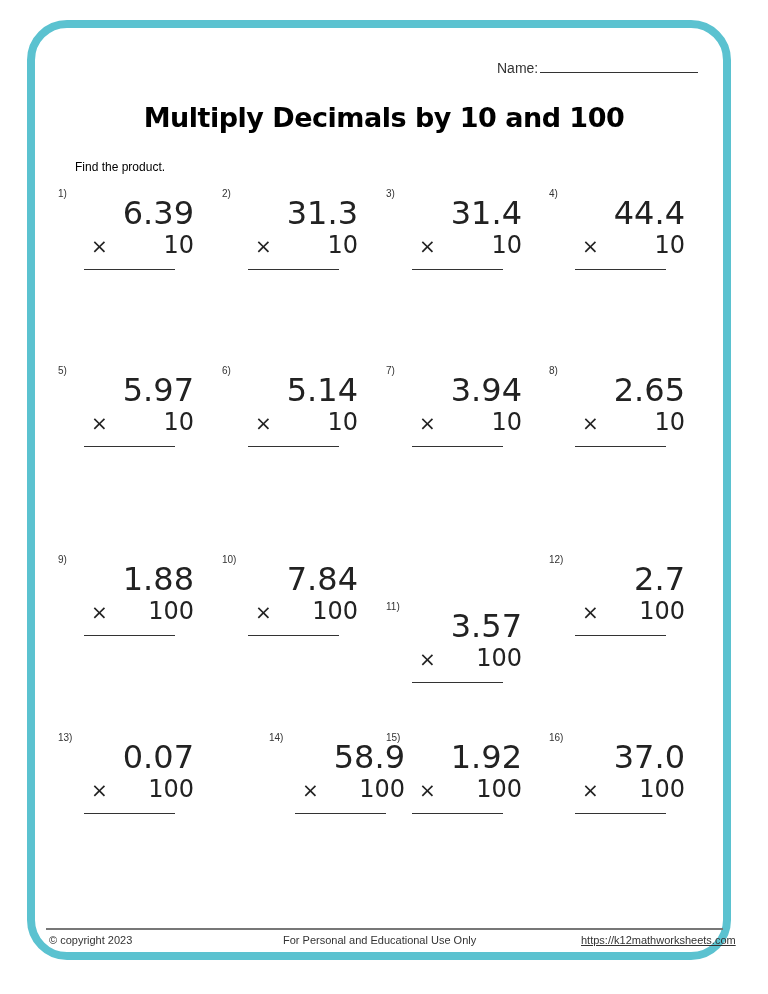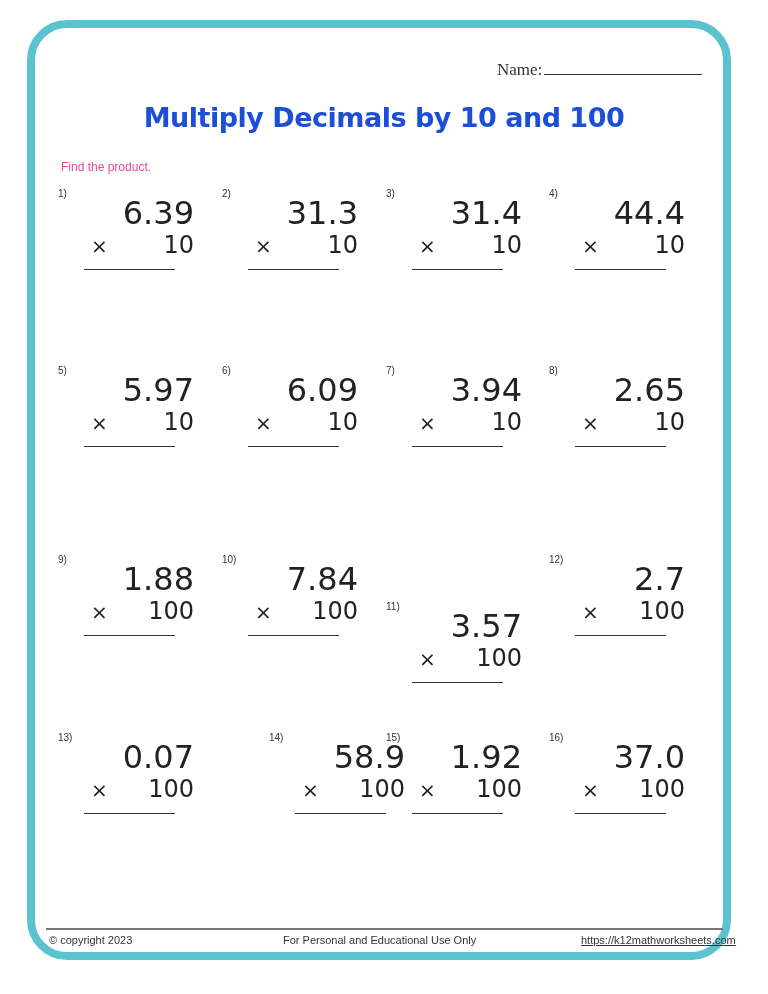--- a/index.html
+++ b/index.html
@@ -1,21 +1,21 @@
 <!DOCTYPE html>
 <html><head>
 <meta charset="utf-8">
 <style>
   html, body { margin:0; padding:0; background:#ffffff; }
   body { width:768px; height:994px; position:relative; overflow:hidden; font-family:"DejaVu Sans", sans-serif; color:#222; }
   .frame { position:absolute; left:27px; top:20px; width:704px; height:940px; border:8px solid #5bc2d0; border-radius:40px; box-sizing:border-box; background:#fff; }
-  .name-line { position:absolute; left:497px; top:60px; font-size:17px; color:#333; font-family:Liberation Serif, serif; }
+  .name-line { position:absolute; left:497px; top:60px; font-size:14px; color:#333; font-family:Liberation Sans, sans-serif; }
   .name-line .blank { display:inline-block; width:158px; border-bottom:1px solid #333; height:11px; vertical-align:baseline; margin-left:2px; }
-  .title { position:absolute; left:0; width:768px; top:102px; text-align:center; font-weight:bold; font-size:27px; color:#1d4ed8; font-family:"DejaVu Sans", sans-serif; letter-spacing:-0.5px; }
-  .instr { position:absolute; left:61px; top:160px; font-size:12px; color:#ec4899; font-family:"Liberation Sans", sans-serif; }
+  .title { position:absolute; left:0; width:768px; top:102px; text-align:center; font-weight:bold; font-size:27px; color:#000000; font-family:"DejaVu Sans", sans-serif; letter-spacing:-0.5px; }
+  .instr { position:absolute; left:75px; top:160px; font-size:12px; color:#000000; font-family:"Liberation Sans", sans-serif; }
   .prob { position:absolute; width:150px; height:90px; }
   .prob .num { position:absolute; left:0; top:0; font-size:10px; color:#333; font-family:"Liberation Sans", sans-serif; }
   .prob .top { position:absolute; right:14px; top:6px; font-size:32px; color:#222; text-align:right; }
   .prob .times { position:absolute; left:33px; top:46px; font-size:20px; color:#222; }
   .prob .mult { position:absolute; right:14px; top:43px; font-size:24px; color:#222; text-align:left; }
   .prob .rule { position:absolute; left:26px; width:91px; top:81px; border-top:1.5px solid #333; }
   .footer-rule { position:absolute; left:46px; width:677px; top:928px; border-top:2px solid #777; }
   .footer { position:absolute; top:934px; font-size:11px; color:#333; font-family:"Liberation Sans", sans-serif; }
 </style>
 </head>
@@ -61,21 +61,21 @@
     </div>
     <div class="prob" style="left: 58px; top: 365px;">
       <span class="num">5)</span>
       <span class="top">5.97</span>
       <span class="times">×</span>
       <span class="mult">10</span>
       <div class="rule"></div>
     </div>
     <div class="prob" style="left: 222px; top: 365px;">
       <span class="num">6)</span>
-      <span class="top">6.09</span>
+      <span class="top">5.14</span>
       <span class="times">×</span>
       <span class="mult">10</span>
       <div class="rule"></div>
     </div>
     <div class="prob" style="left: 386px; top: 365px;">
       <span class="num">7)</span>
       <span class="top">3.94</span>
       <span class="times">×</span>
       <span class="mult">10</span>
       <div class="rule"></div>

